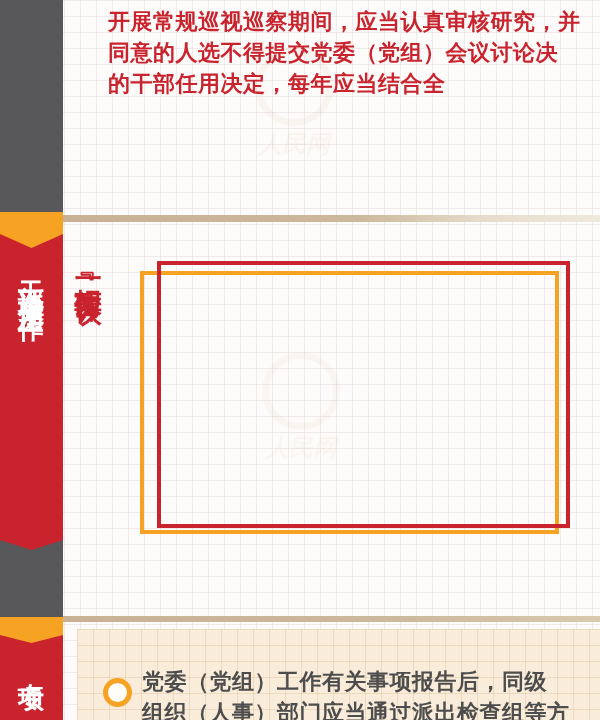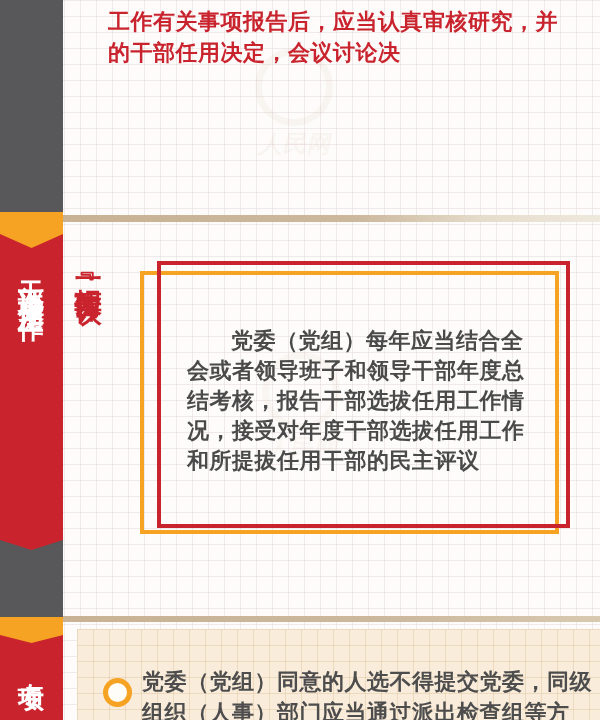--- a/index.html
+++ b/index.html
@@ -86,50 +86,44 @@
   <div class="wm wm2">
     <div class="wm-circle"></div>
     <div class="wm-text">人民网</div>
   </div>
   <div class="wm wm3">
     <div class="wm-circle"></div>
     <div class="wm-text">人民网</div>
   </div>
 
   <div class="top-para">
-    <div>工作有关事项报告后，应当认真审核研究，并</div>
-    <div>的干部任用决定，会议讨论决</div>
+    <div>开展常规巡视巡察期间，应当认真审核研究，并</div>
+    <div>同意的人选不得提交党委（党组）会议讨论决</div>
+    <div>的干部任用决定，每年应当结合全</div>
   </div>
 
   <div class="rail"></div>
   <div class="bar-top"></div>
 
   <div class="ribbon-red-1"></div>
   <div class="ribbon-orange-1"></div>
   <div class="ribbon-label-1">
     <span class="vtext">干部选拔任用工作</span>
   </div>
 
   <div class="quote">『一报告两评议』</div>
 
   <div class="box-orange"></div>
   <div class="box-red"></div>
-  <div class="box-text">
-    <div class="indent">党委（党组）每年应当结合全</div>
-    <div>会或者领导班子和领导干部年度总</div>
-    <div>结考核，报告干部选拔任用工作情</div>
-    <div>况，接受对年度干部选拔任用工作</div>
-    <div>和所提拔任用干部的民主评议</div>
-  </div>
 
   <div class="bar-bottom"></div>
   <div class="tan-panel"></div>
   <div class="bullet-ring"></div>
   <div class="bottom-text">
-    <div>党委（党组）同意的人选不得提交党委，同级</div>
+    <div>党委（党组）工作有关事项报告后，同级</div>
     <div>组织（人事）部门应当通过派出检查组等方</div>
   </div>
 
   <div class="ribbon-red-2"></div>
   <div class="ribbon-orange-2"></div>
   <div class="ribbon-label-2">
     <span class="vtext">专项</span>
   </div>
 
 </div>

